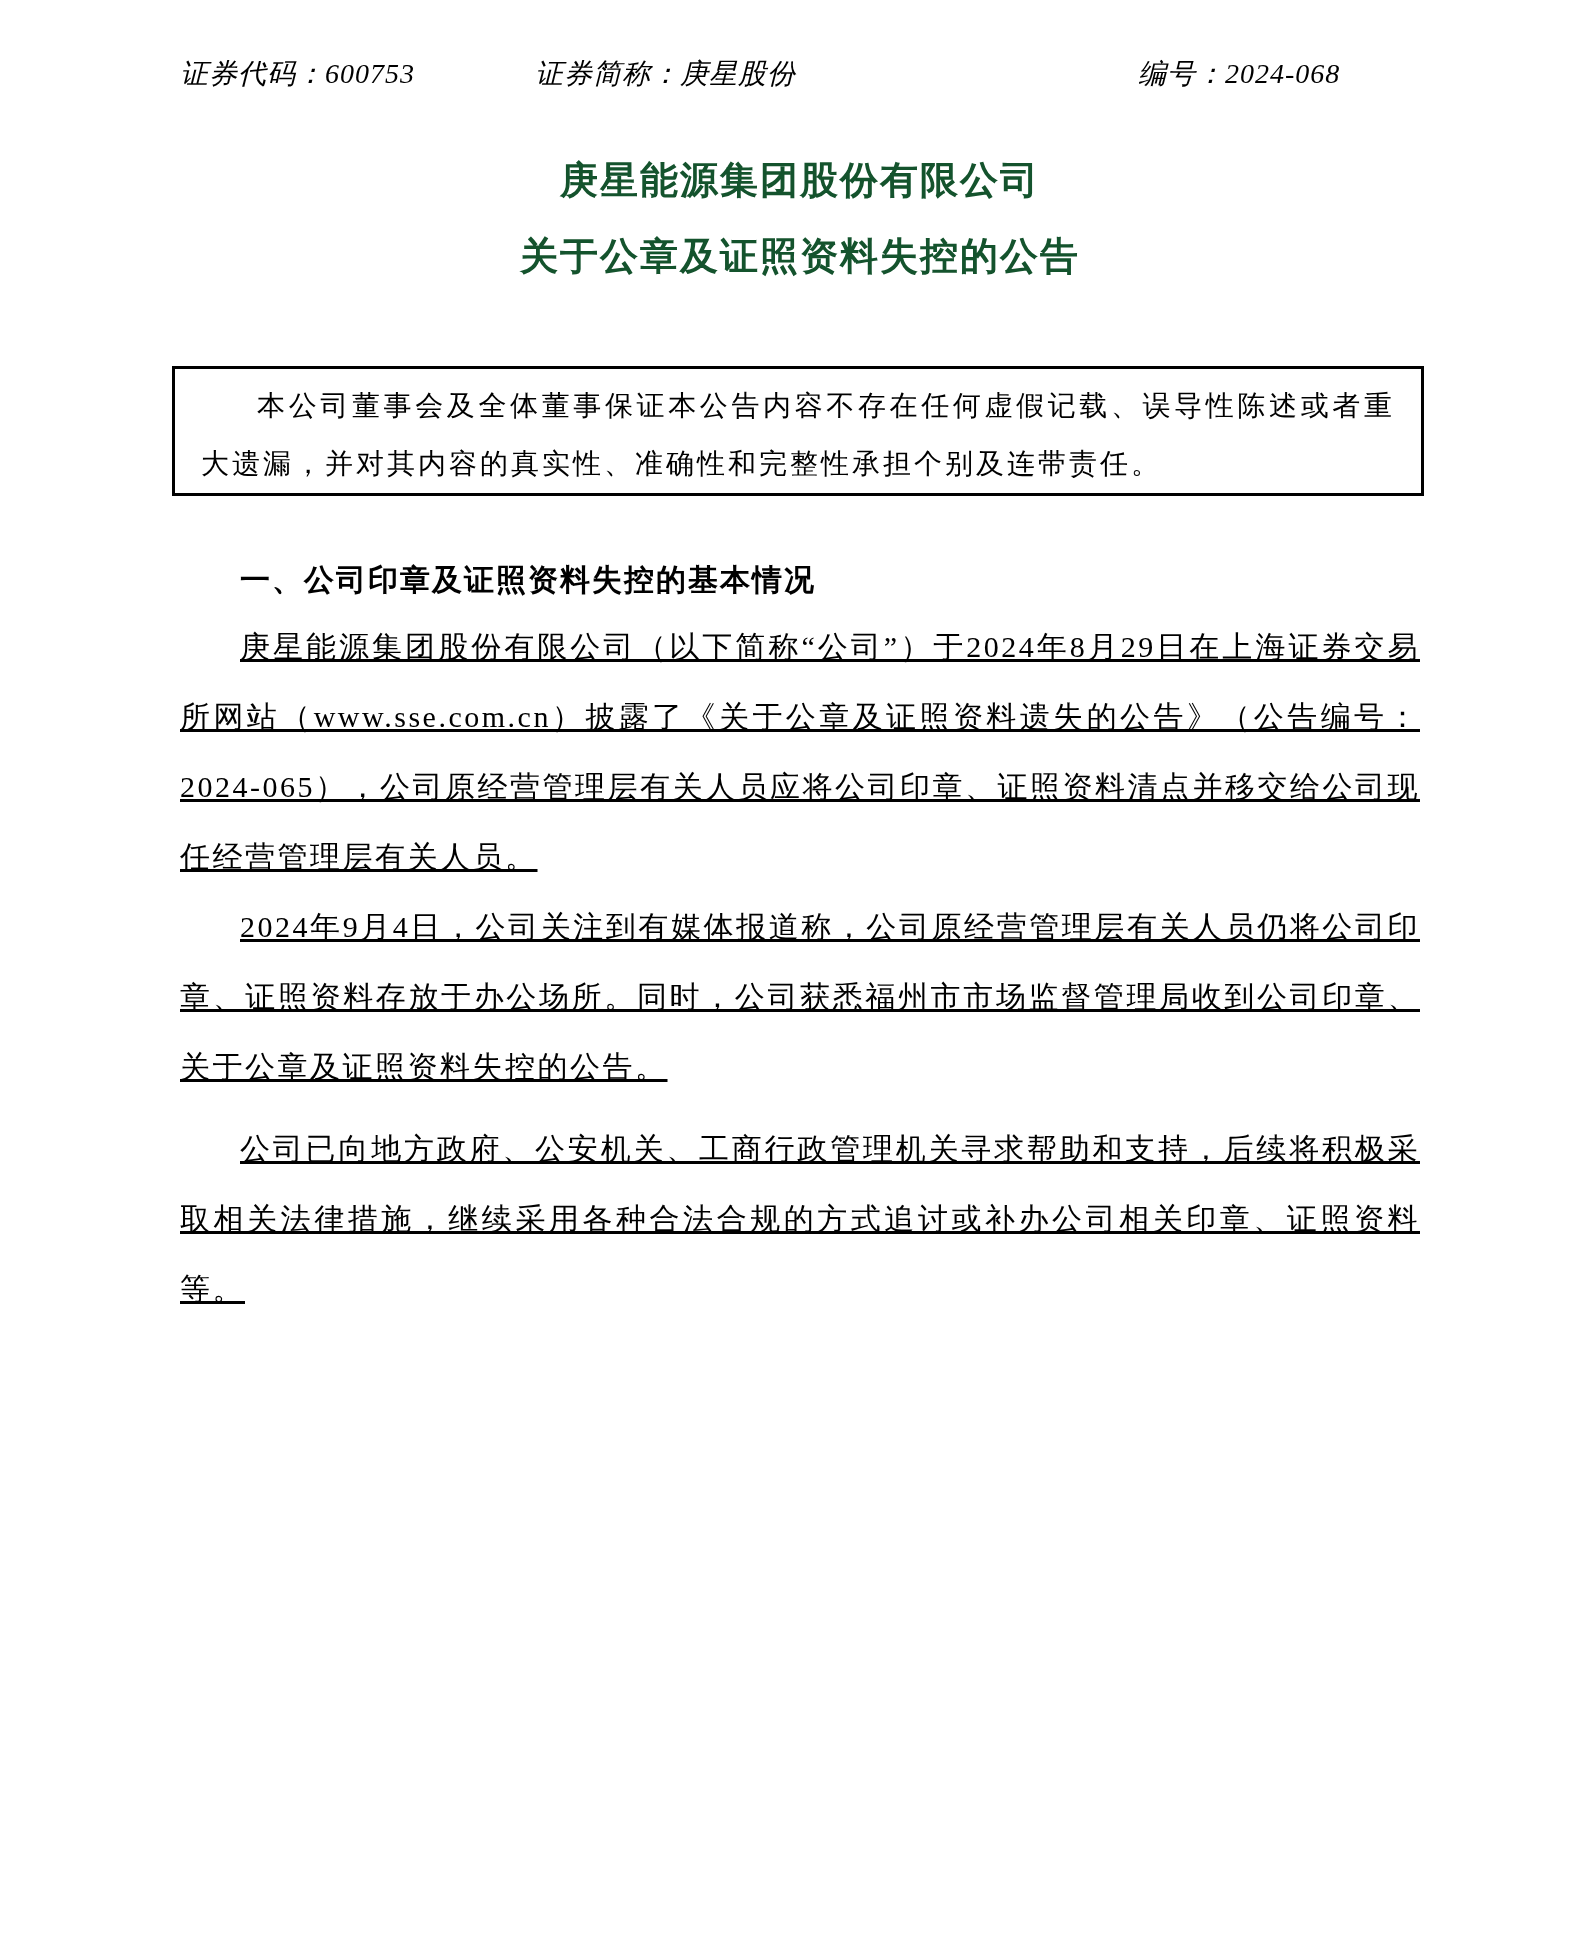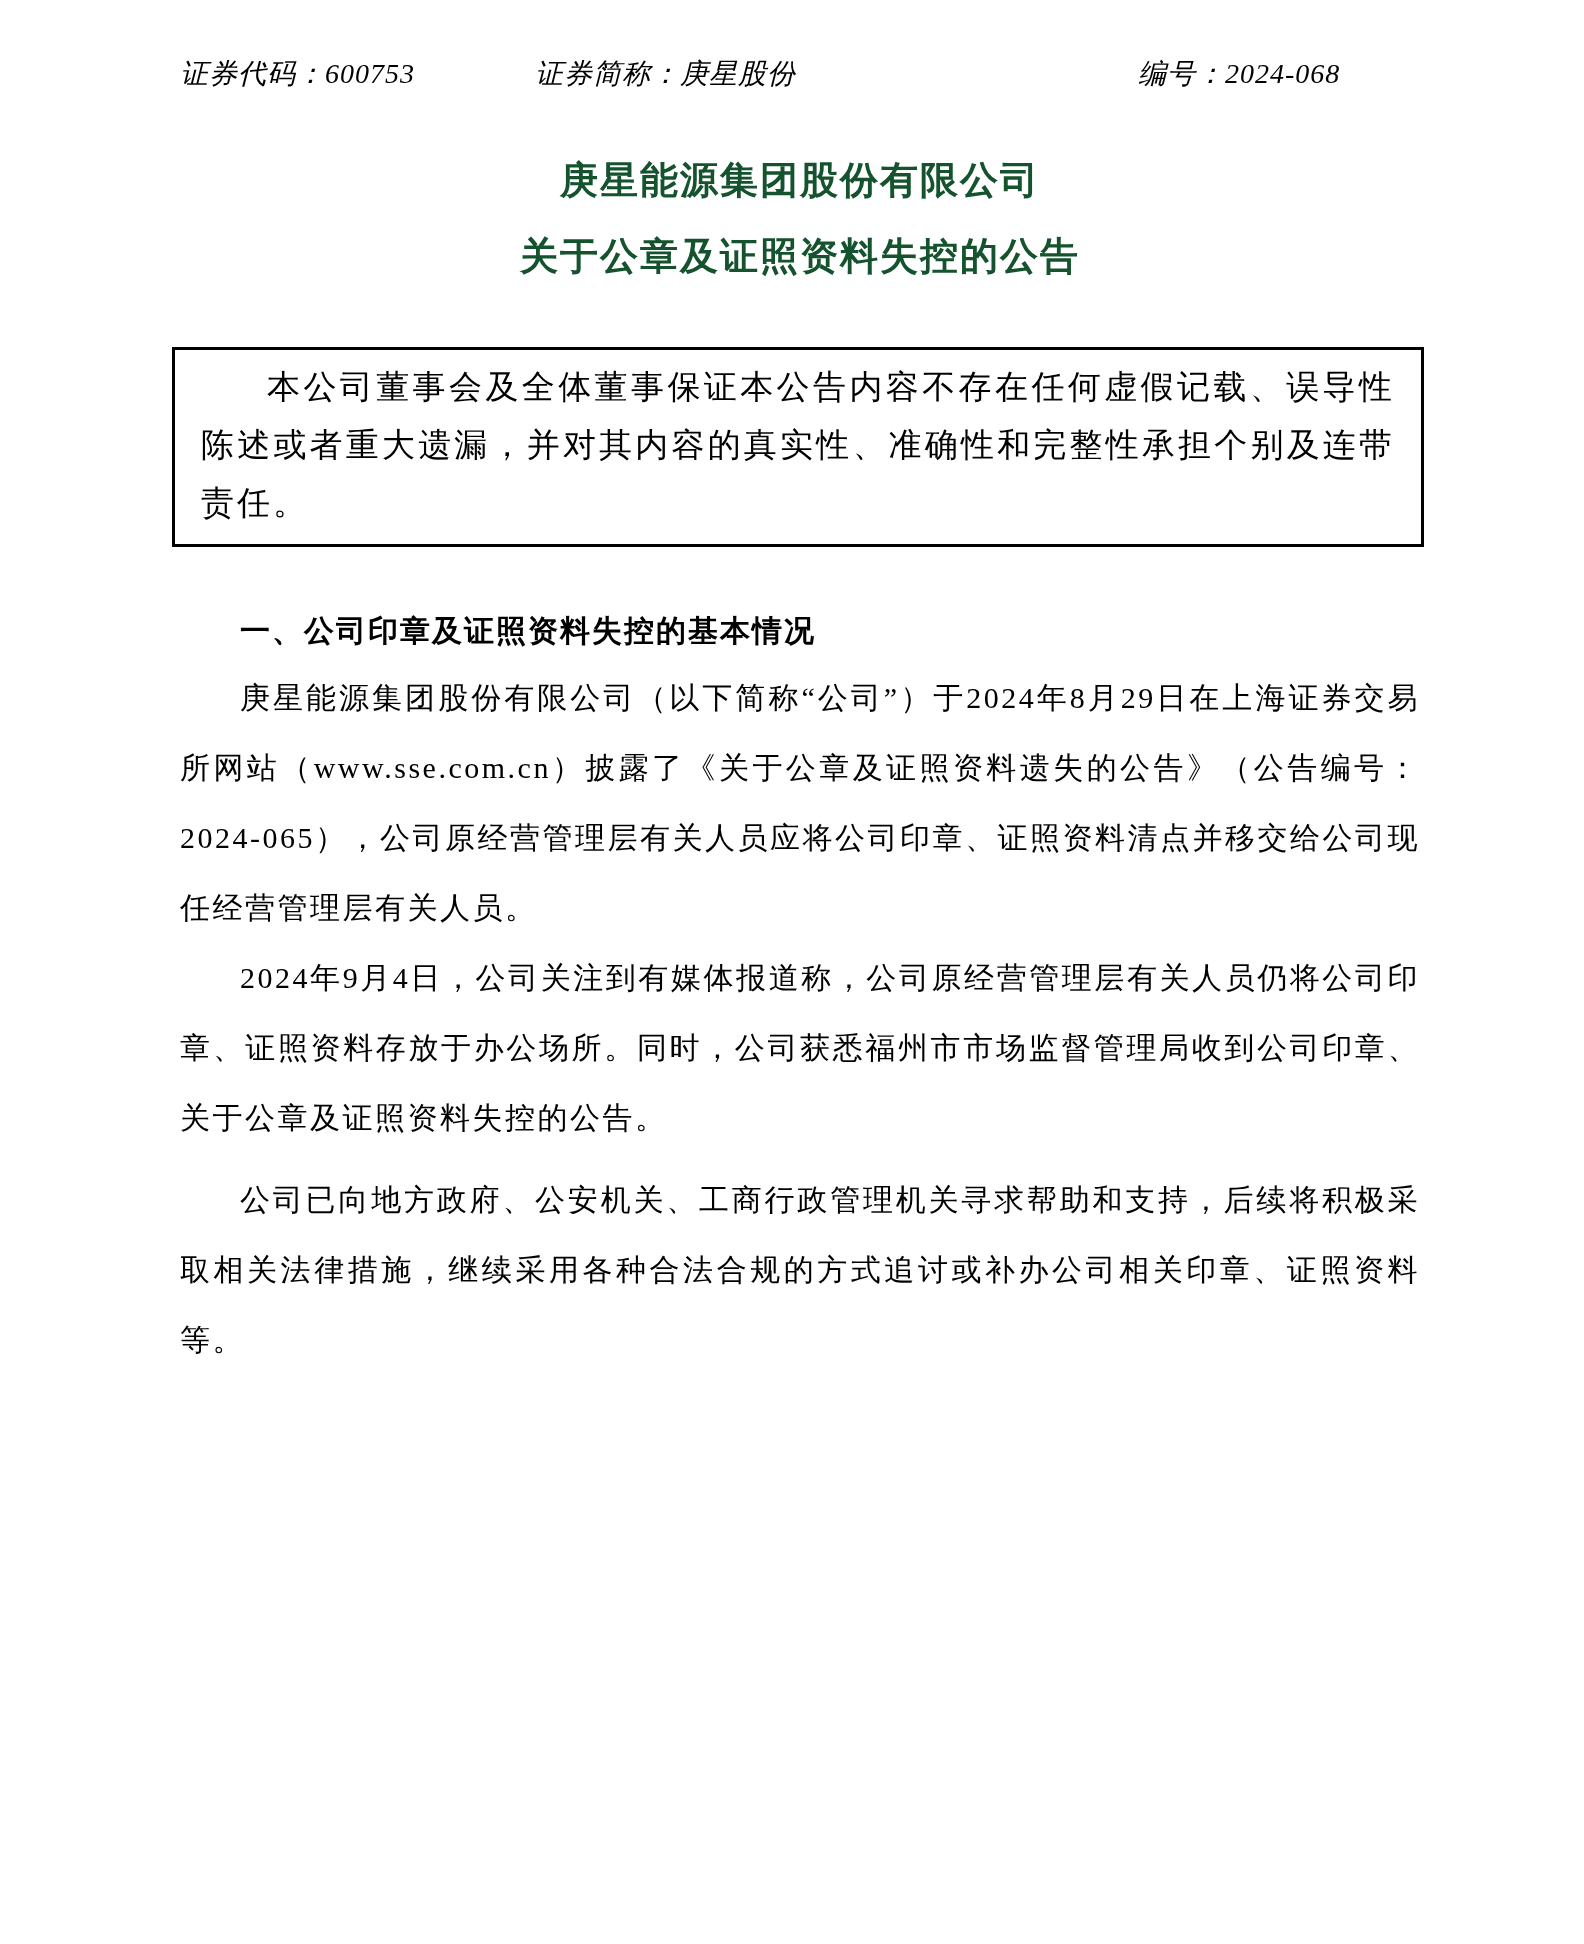--- a/index.html
+++ b/index.html
@@ -36,26 +36,26 @@
     font-weight: bold;
     color: #14532d;
     font-size: 38px;
     line-height: 44px;
     letter-spacing: 2px;
   }
   .doc-title.line1 { margin-top: 66px; }
   .doc-title.line2 { margin-top: 32px; }
   
   .disclaimer-box {
-    margin-top: 69px;
+    margin-top: 88px;
     margin-left: -8px;
     margin-right: -4px;
     border: 3px solid #000000;
-    padding: 8px 26px 12px 26px;
-    font-size: 33px;
+    padding: 8px 26px 0 26px;
+    font-size: 28px;
     line-height: 58px;
     letter-spacing: 3px;
     text-align: justify;
     text-justify: inter-ideograph;
   }
   .disclaimer-box p {
     margin: 0;
     text-indent: 2em;
   }
   .section-heading {
@@ -70,21 +70,21 @@
   .section-heading.second { margin-top: 96px; }
   .body-para {
     margin: 0;
     font-size: 30px;
     line-height: 70px;
     letter-spacing: 2.5px;
     text-indent: 60px;
     text-align: justify;
     text-justify: inter-ideograph;
   }
-  .body-block { margin-top: 12px; }
+  .body-block { margin-top: 12px; text-decoration: underline; }
 </style>
 </head>
 <body>
 
 <div class="page">
 
   <div class="doc-header">
     <span>证券代码：600753</span>
     <span>证券简称：庚星股份</span>
     <span>编号：2024-068</span>

